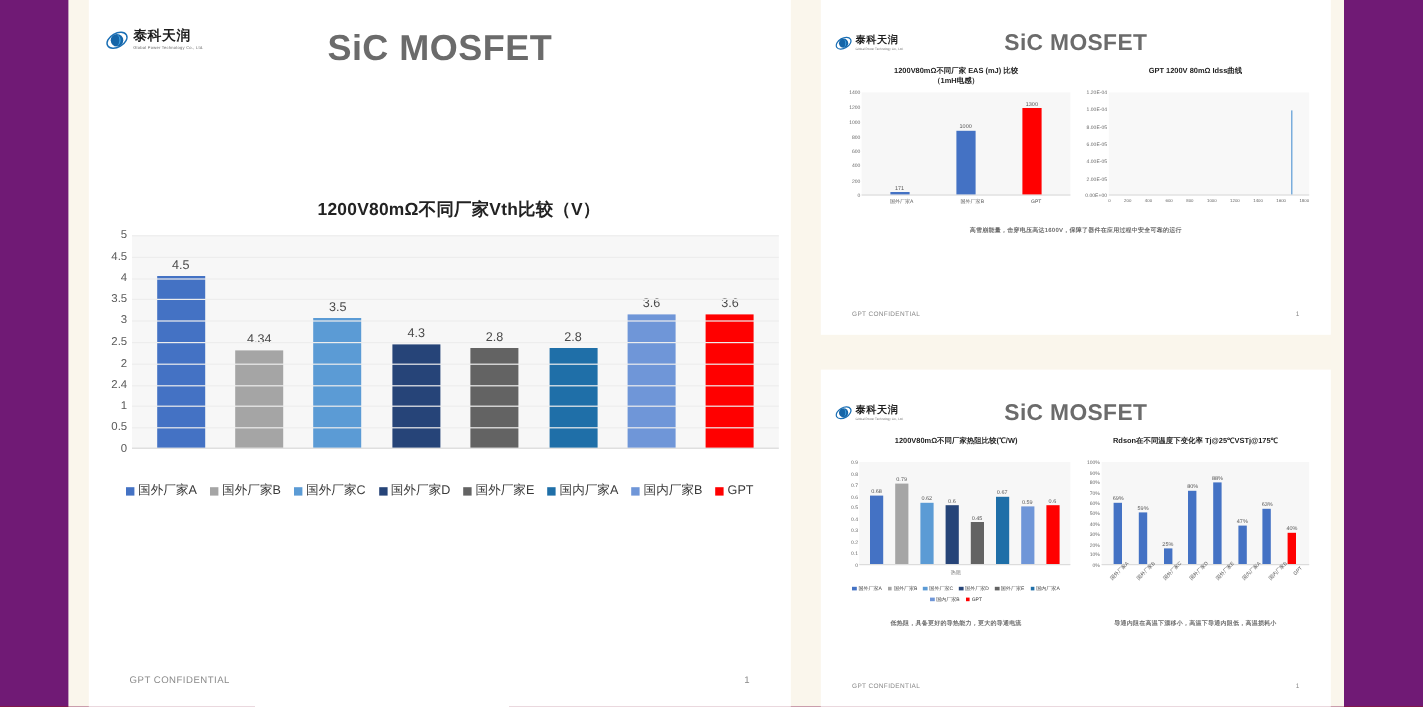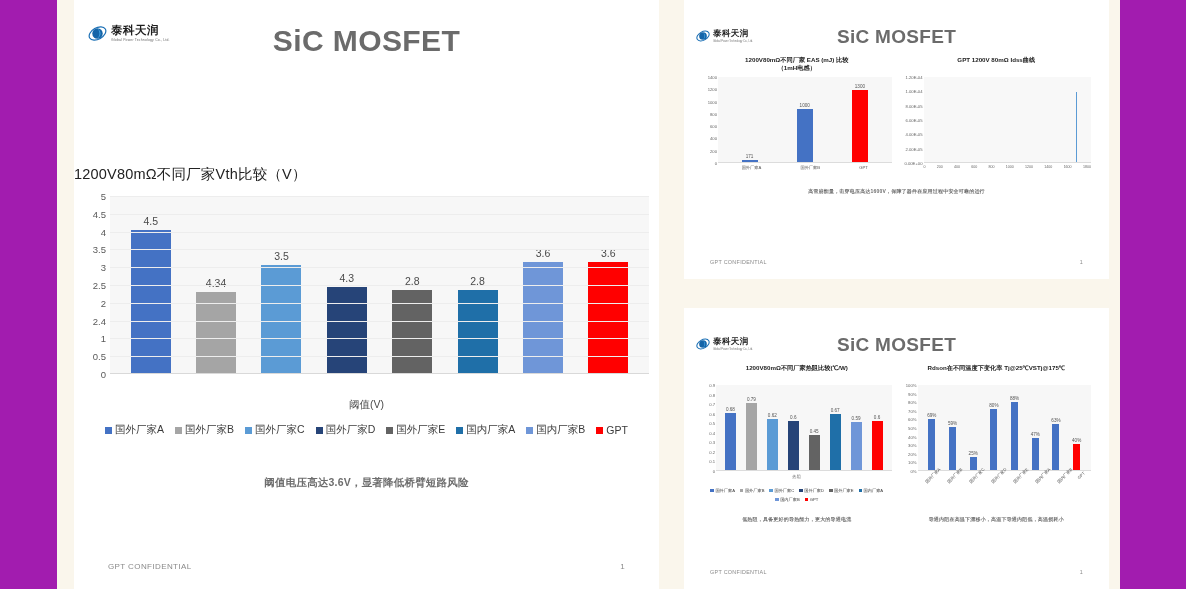--- a/index.html
+++ b/index.html
@@ -5,21 +5,21 @@
   * { box-sizing: border-box; margin: 0; padding: 0; }
   html, body {
     width: 1186px; height: 589px;
     background: #9d1007;
     font-family: "Liberation Sans", sans-serif;
     overflow: hidden;
   }
   .page-root {
     position: relative;
     width: 1186px; height: 589px;
-    background: #a21caf;
+    background: #701a75;
   }
   
   .paper-area {
     position: absolute;
     left: 57px; top: 0;
     width: 1063px; height: 589px;
     background: #faf6ec;
   }
 
   
@@ -51,24 +51,25 @@
   .slide-title {
     position: absolute;
     left: 0; right: 0; top: 24px;
     text-align: center;
     font-size: 30px; font-weight: bold;
     color: #6b6b6b; letter-spacing: 0.4px;
   }
 
   
   .chart-title {
-    text-align: left;
-    font-size: 14.5px; font-weight: normal; color: #222;
+    text-align: center;
+    font-size: 14.5px; font-weight: bold; color: #222;
     margin-top: 73px;
     letter-spacing: 0.2px;
+    margin-left: 32px;
   }
   .chart-body {
     position: relative;
     margin: 12px 0 0 0;
     height: 195px;
     padding-left: 36px; padding-right: 10px;
   }
   .y-axis {
     position: absolute;
     left: 0; top: 0; width: 32px; height: 178px;
@@ -304,21 +305,20 @@
           <div class="gridline" style="top: 53.4px;"></div>
           <div class="gridline" style="top: 71.2px;"></div>
           <div class="gridline" style="top: 89px;"></div>
           <div class="gridline" style="top: 106.8px;"></div>
           <div class="gridline" style="top: 124.6px;"></div>
           <div class="gridline" style="top: 142.4px;"></div>
           <div class="gridline" style="top: 160.2px;"></div>
         </div>
     </div>
 
-    <div class="x-axis-label">阈值(V)</div>
 
     <div class="legend" id="main-legend">
         <div class="legend-item">
           <span class="legend-swatch" style="background: rgb(68, 114, 196);"></span>
           <span>国外厂家A</span>
         </div>
         <div class="legend-item">
           <span class="legend-swatch" style="background: rgb(165, 165, 165);"></span>
           <span>国外厂家B</span>
         </div>
@@ -341,21 +341,20 @@
         <div class="legend-item">
           <span class="legend-swatch" style="background: rgb(111, 150, 216);"></span>
           <span>国内厂家B</span>
         </div>
         <div class="legend-item">
           <span class="legend-swatch" style="background: rgb(255, 0, 0);"></span>
           <span>GPT</span>
         </div>
       </div>
 
-    <div class="caption-main">阈值电压高达3.6V，显著降低桥臂短路风险</div>
 
     <div class="slide-footer">
       <span>GPT CONFIDENTIAL</span>
       <span>1</span>
     </div>
   </div>
 
   <div class="slide-thumb" id="slide-thumb-1">
     <div class="t-head">
       <div class="t-logo-wrap">

